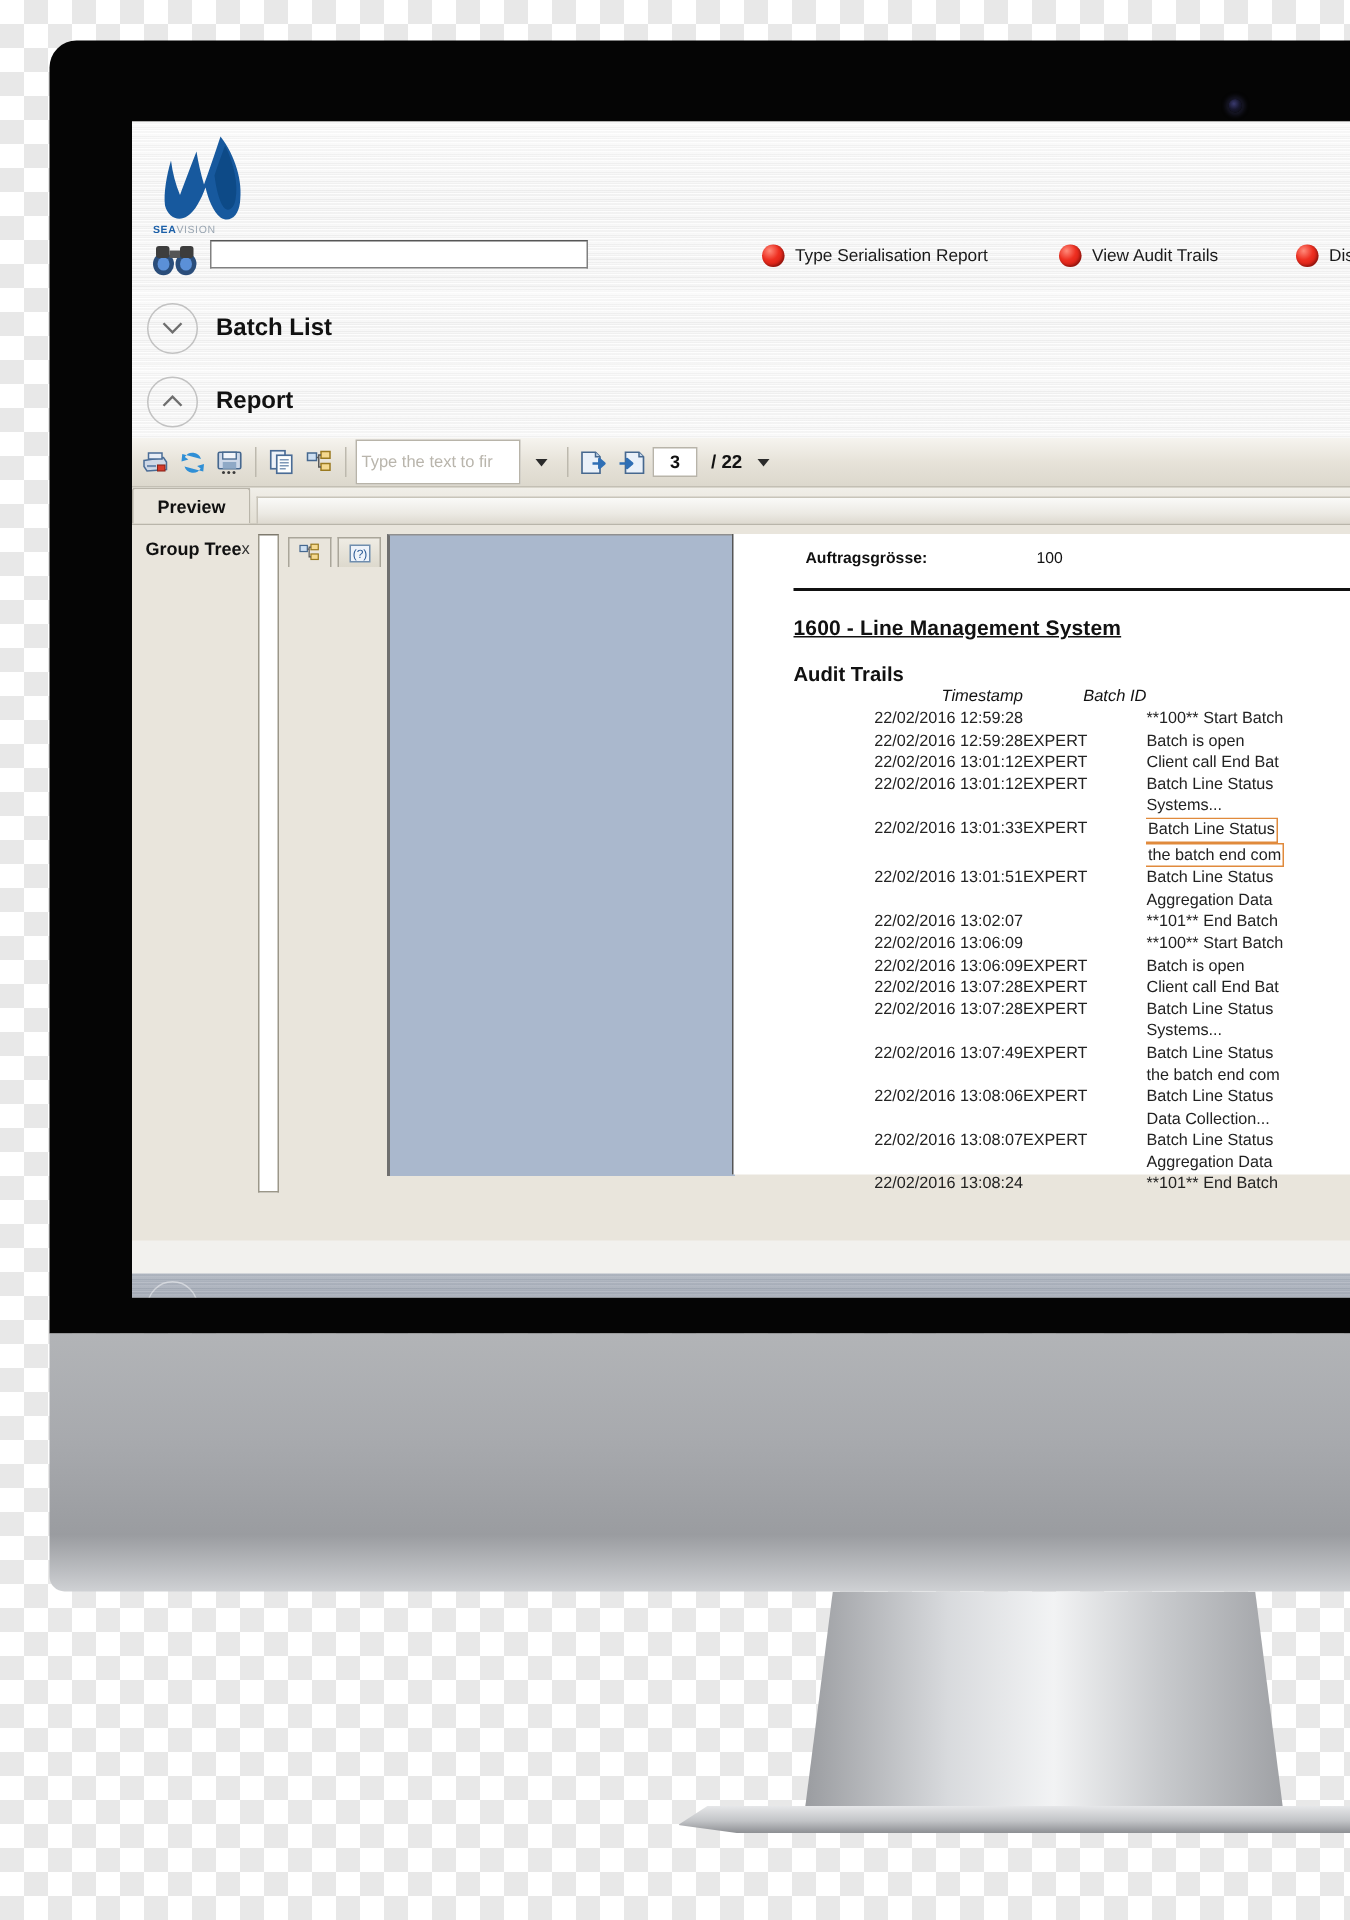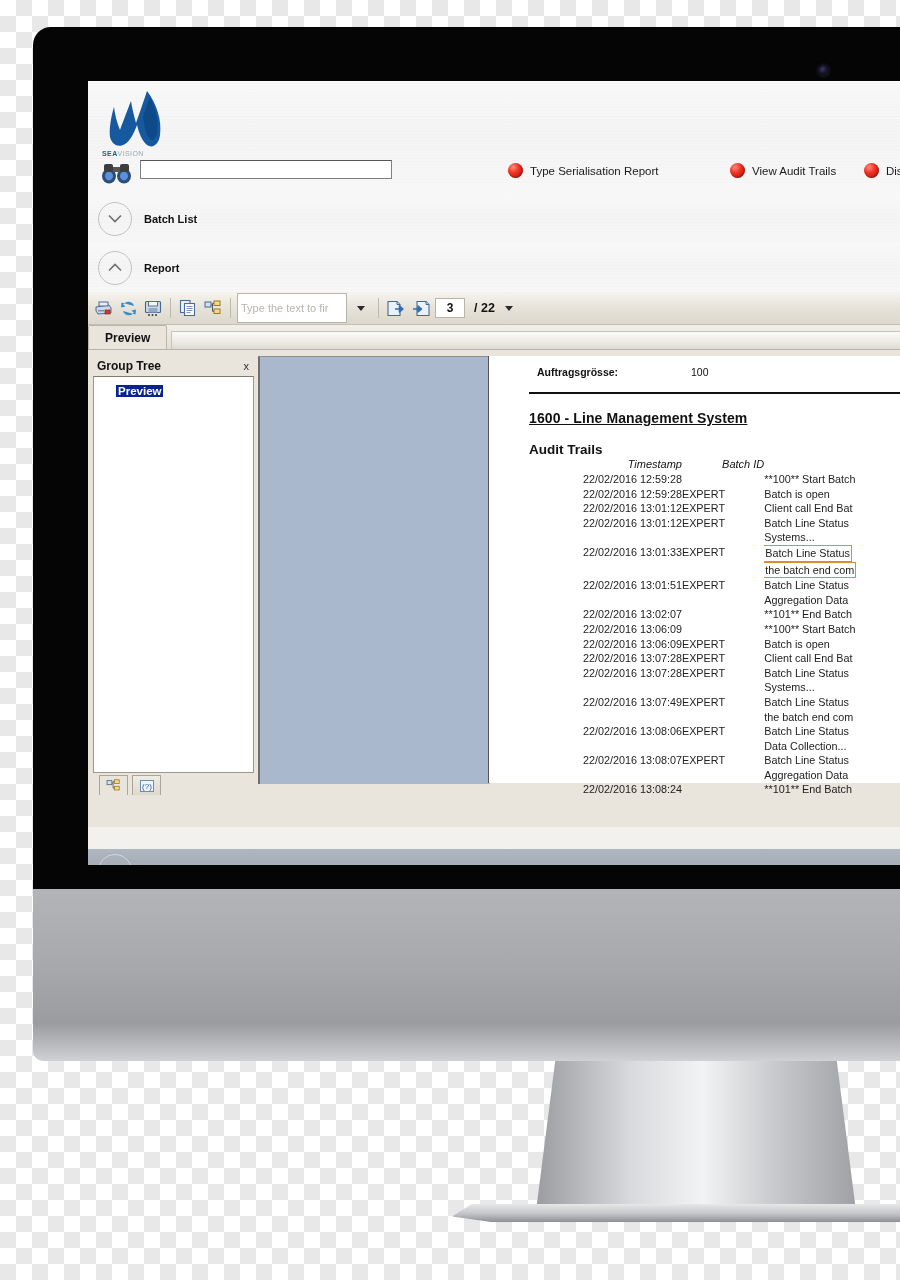--- a/index.html
+++ b/index.html
@@ -56,21 +56,21 @@
   .rb .dot{width:15px;height:15px;border-radius:50%;
     background:radial-gradient(circle at 34% 28%,#ff8a7a 0%,#ee2f21 42%,#c5130b 100%);
     box-shadow:inset -1px -1px 2px rgba(0,0,0,.35);}
   .rb .lbl{font-size:11.5px;color:#1a1a1a;white-space:nowrap;}
 
   
   .acc{position:relative;height:49px;display:flex;align-items:center;}
   .acc .circ{position:absolute;left:10px;width:32px;height:32px;border-radius:50%;
     border:1px solid #c2c2c2;display:flex;align-items:center;justify-content:center;}
   .acc .chev{width:14px;height:9px;}
-  .acc .txt{margin-left:56px;font-size:11px;font-weight:bold;color:#111;}
+  .acc .txt{margin-left:56px;font-size:16px;font-weight:bold;color:#111;}
 
   
   #viewer{position:absolute;left:0;top:211px;width:100%;height:535px;background:#e9e5dc;}
   #rtoolbar{height:32px;background:linear-gradient(180deg,#f6f4ef 0%,#e6e2d8 52%,#dcd8cd 100%);
     border-bottom:1px solid #c3bfb4;display:flex;align-items:center;padding:0 4px;gap:3px;position:relative;}
   .ticon{width:22px;height:22px;display:flex;align-items:center;justify-content:center;cursor:pointer;}
   .tsep{width:1px;height:20px;background:#bdb9ae;margin:0 3px;}
   #findbox{width:110px;height:30px;background:#fff;border:1px solid #b8b4a9;
     font-size:11px;color:#b9b5ac;padding:0 3px;box-sizing:border-box;display:flex;align-items:center;
     font-style:normal;overflow:hidden;white-space:nowrap;}
@@ -83,21 +83,21 @@
   
   #tabstrip{height:24px;background:linear-gradient(180deg,#f1efe9 0%,#e2ded3 100%);
     border-bottom:1px solid #b9b5aa;display:flex;align-items:flex-end;}
   #tabPreview{height:23px;padding:0 16px;display:flex;align-items:center;font-size:12px;font-weight:bold;
     color:#111;background:#e9e5dc;border:1px solid #b9b5aa;border-bottom:none;border-radius:2px 2px 0 0;cursor:pointer;}
   #tabfill{flex:1;height:17px;margin-left:4px;margin-bottom:0;
     background:linear-gradient(180deg,#fafaf8 0%,#eceae4 60%,#dedad0 100%);border:1px solid #c8c4b9;border-bottom:none;}
 
   
   #vbody{position:relative;height:445px;display:flex;background:#e9e5dc;}
-  #grouptree{width:161px;margin:6px 0 0 5px;display:flex;flex-direction:column;}
+  #grouptree{width:161px;margin:6px 0 0 5px;display:flex;flex-direction:row;}
   #gtheader{height:20px;display:flex;align-items:center;justify-content:space-between;padding:0 5px 0 4px;}
   #gttitle{font-size:12px;font-weight:bold;color:#111;}
   #gtclose{font-size:11px;color:#333;cursor:pointer;}
   #gtpanel{flex:1;background:#fff;border:1px solid #9b9789;border-top-color:#7e7a6e;
     margin-bottom:0;padding:4px 0 0 0;overflow:hidden;}
   #gtsel{display:inline-block;margin-left:22px;background:#08238f;color:#fff;font-size:11.5px;
     font-weight:bold;padding:0 2px;cursor:pointer;}
   #gttabs{height:22px;display:flex;align-items:flex-end;gap:4px;padding-left:6px;}
   .gtab{width:27px;height:19px;display:flex;align-items:center;justify-content:center;
     background:linear-gradient(180deg,#efece4 0%,#ddd9cd 100%);border:1px solid #aaa69a;
@@ -167,21 +167,21 @@
         <rect x="4" y="2" width="9" height="8" rx="2" fill="#3d3d3d"></rect>
         <rect x="20" y="2" width="9" height="8" rx="2" fill="#3d3d3d"></rect>
         <rect x="13" y="5" width="7" height="5" fill="#555"></rect>
       </svg>
       <input id="searchbox" value="" placeholder="" style="">
 
       <div class="rb" style="left:420px">
         <span class="dot"></span>
         <span class="lbl">Type Serialisation Report</span>
       </div>
-      <div class="rb" style="left:642px">
+      <div class="rb" style="left:618px">
         <span class="dot"></span>
         <span class="lbl">View Audit Trails</span>
       </div>
       <div class="rb" style="left:776px">
         <span class="dot"></span>
         <span class="lbl">Display only the o</span>
       </div>
     </div>
   </div>
 

